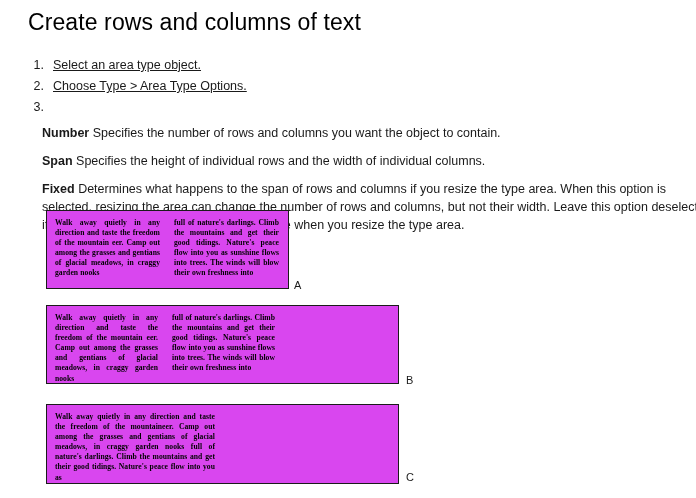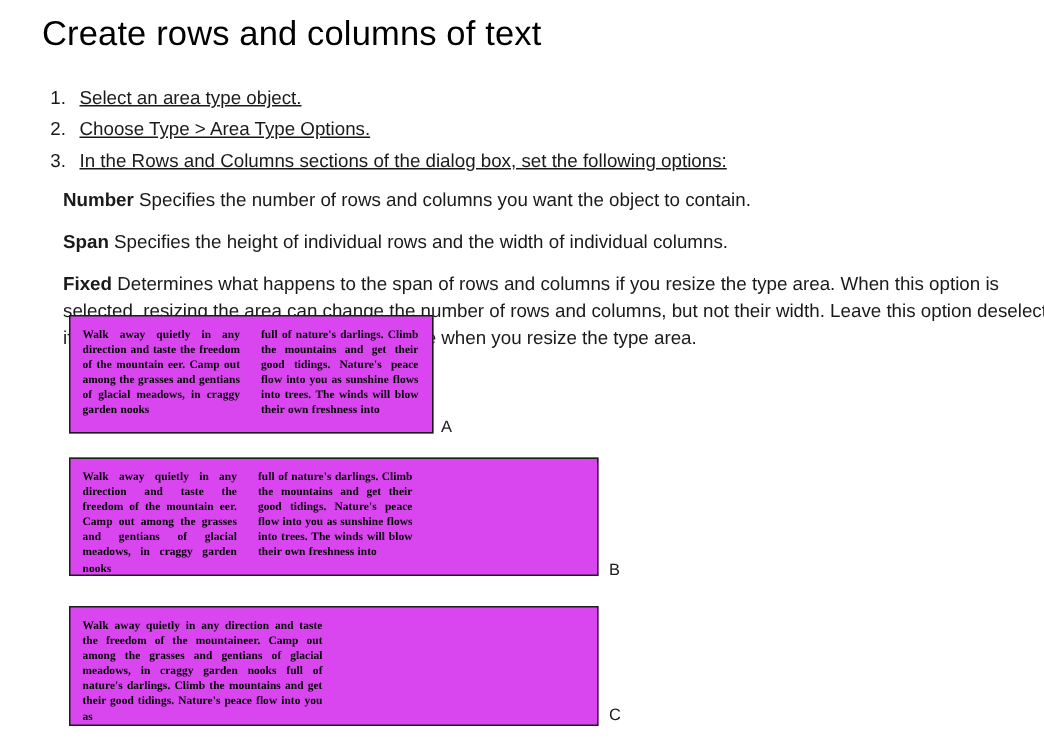--- a/index.html
+++ b/index.html
@@ -150,21 +150,20 @@
     <span class="step-text">Select an area type object.</span>
   </div>
 
   <div class="step">
     <span class="step-num">2.</span>
     <span class="step-text">Choose Type &gt; Area Type Options.</span>
   </div>
 
   <div class="step">
     <span class="step-num">3.</span>
-    <span class="step-text">In the Rows and Columns sections of the dialog box, set the following options:</span>
   </div>
 
 </div>
 
 <div class="defs">
 
   <div class="def nowrap">
     <span class="def-term">Number</span>
     <span>Specifies the number of rows and columns you want the object to contain.</span>
   </div>

